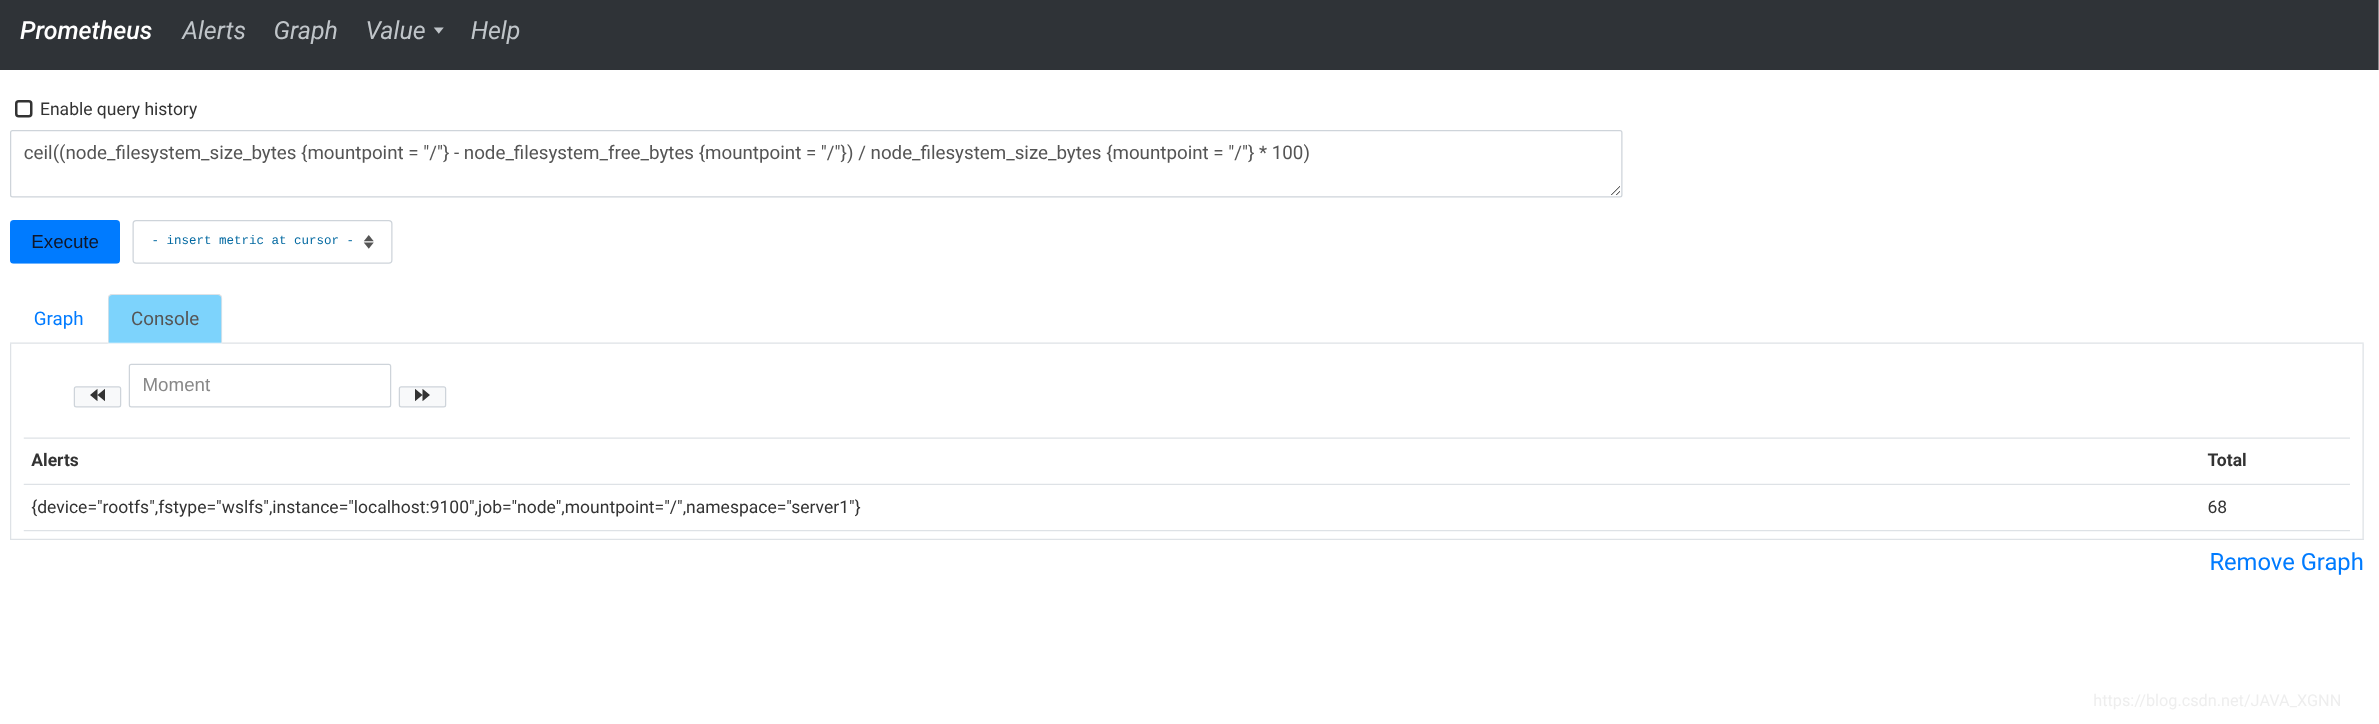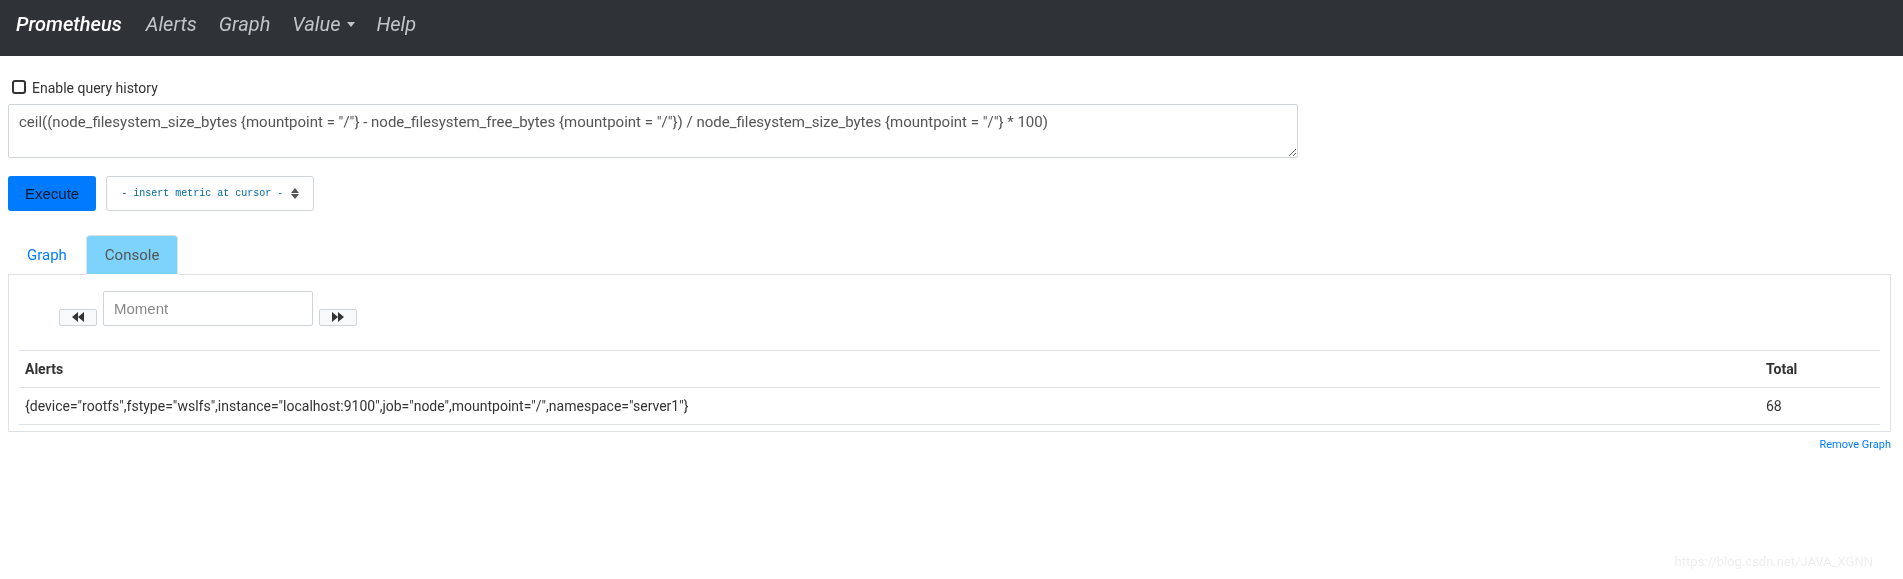--- a/index.html
+++ b/index.html
@@ -212,21 +212,21 @@
     color: #333;
   }
   th.val-col, td.val-col { width: 120px; }
   .footer-row {
     display: flex;
     justify-content: flex-end;
     margin-top: 6px;
   }
   .link {
     color: #007bff;
-    font-size: 11px;
+    font-size: 19px;
     cursor: pointer;
   }
   .add-graph-wrap { margin-top: 16px; }
   .watermark {
     position: absolute;
     right: 30px;
     bottom: 10px;
     color: #eee;
     font-size: 13px;
     pointer-events: none;

